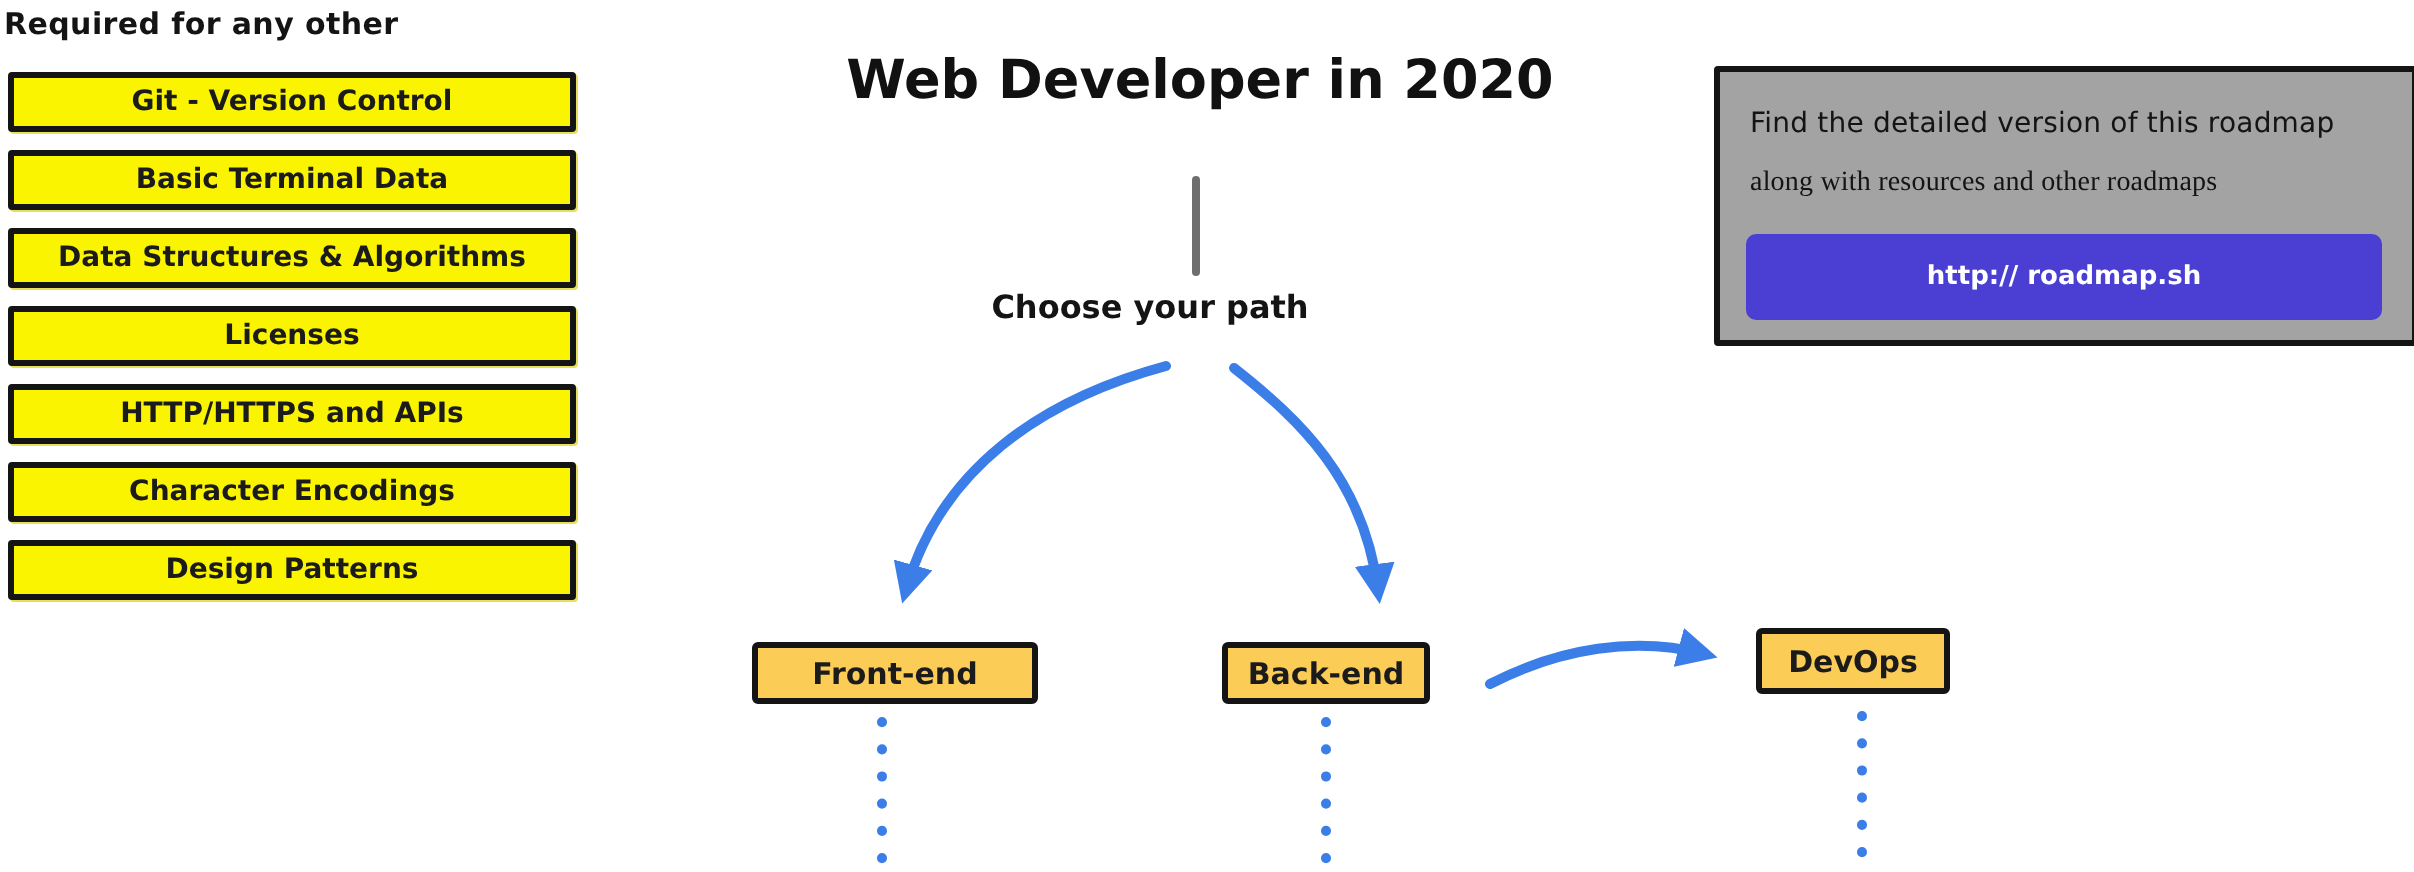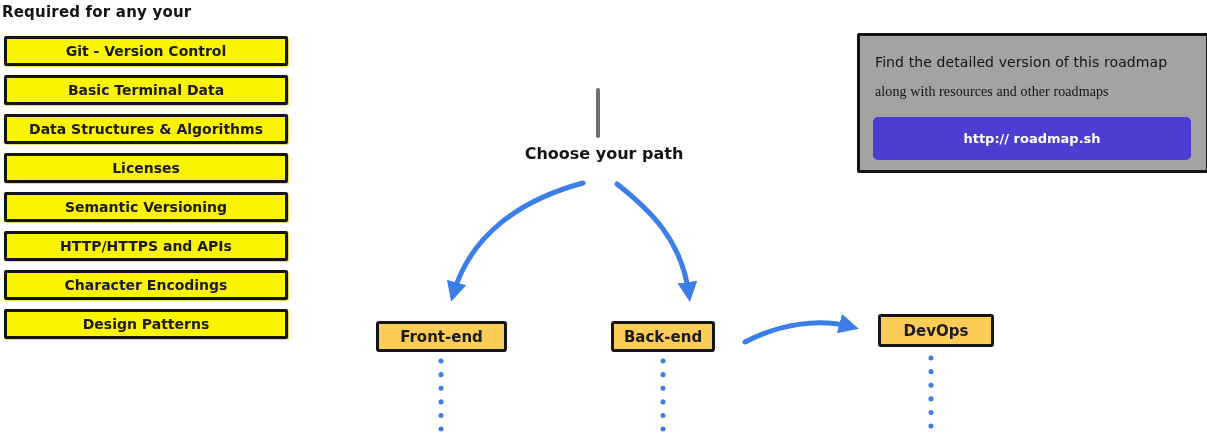--- a/index.html
+++ b/index.html
@@ -58,21 +58,21 @@
     position: absolute;
     left: 596px;
     top: 88px;
     width: 4px;
     height: 50px;
     background: #6e6e6e;
     border-radius: 2px;
   }
   .subtitle {
     position: absolute;
-    left: 479px;
+    left: 450px;
     top: 144px;
     width: 250px;
     text-align: center;
     font-size: 16px;
     font-weight: bold;
     color: #141414;
   }
   .path-node {
     position: absolute;
     background: #fbcd56;
@@ -80,23 +80,23 @@
     border: 3px solid #141414;
     border-radius: 3px;
     display: flex;
     align-items: center;
     justify-content: center;
     font-size: 15px;
     font-weight: bold;
     color: #1b1b1b;
     white-space: nowrap;
   }
-  .front-end { left: 376px; top: 321px; width: 131px; height: 31px; }
+  .front-end { left: 376px; top: 321px; width: 143px; height: 31px; }
   .back-end  { left: 611px; top: 321px; width: 104px; height: 31px; }
-  .devops    { left: 878px; top: 314px; width: 116px; height: 33px; }
+  .devops    { left: 878px; top: 314px; width: 97px; height: 33px; }
   .arrows-svg {
     position: absolute;
     left: 0; top: 0;
     width: 1207px;
     height: 436px;
     pointer-events: none;
   }
   .infobox {
     position: absolute;
     left: 857px;
@@ -135,32 +135,32 @@
     display: flex;
     align-items: center;
     justify-content: center;
   }
 </style>
 </head>
 <body>
 
 <div class="canvas">
 
-  <div class="required-heading">Required for any your</div>
+  <div class="required-heading">Required for any other</div>
   <div class="required-list">
       <div class="node">Git - Version Control</div>
       <div class="node">Basic Terminal Data</div>
       <div class="node">Data Structures &amp; Algorithms</div>
       <div class="node">Licenses</div>
-      <div class="node">Semantic Versioning</div>
       <div class="node">HTTP/HTTPS and APIs</div>
       <div class="node">Character Encodings</div>
       <div class="node">Design Patterns</div>
     </div>
 
+  <div class="title">Web Developer in 2020</div>
   <div class="vline"></div>
   <div class="subtitle">Choose your path</div>
 
   <svg class="arrows-svg" viewBox="0 0 1207 436" xmlns="http://www.w3.org/2000/svg">
     <defs>
       <marker id="arrowhead" viewBox="0 0 4 4" refX="2.6" refY="2" markerWidth="4" markerHeight="4" orient="auto">
         <path d="M0,0 L4,2 L0,4 z" fill="#3b7ee8"></path>
       </marker>
     </defs>
     <path d="M 583 183 C 520 200, 470 235, 453 295" fill="none" stroke="#3b7ee8" stroke-width="5" stroke-linecap="round" marker-end="url(#arrowhead)"></path>

